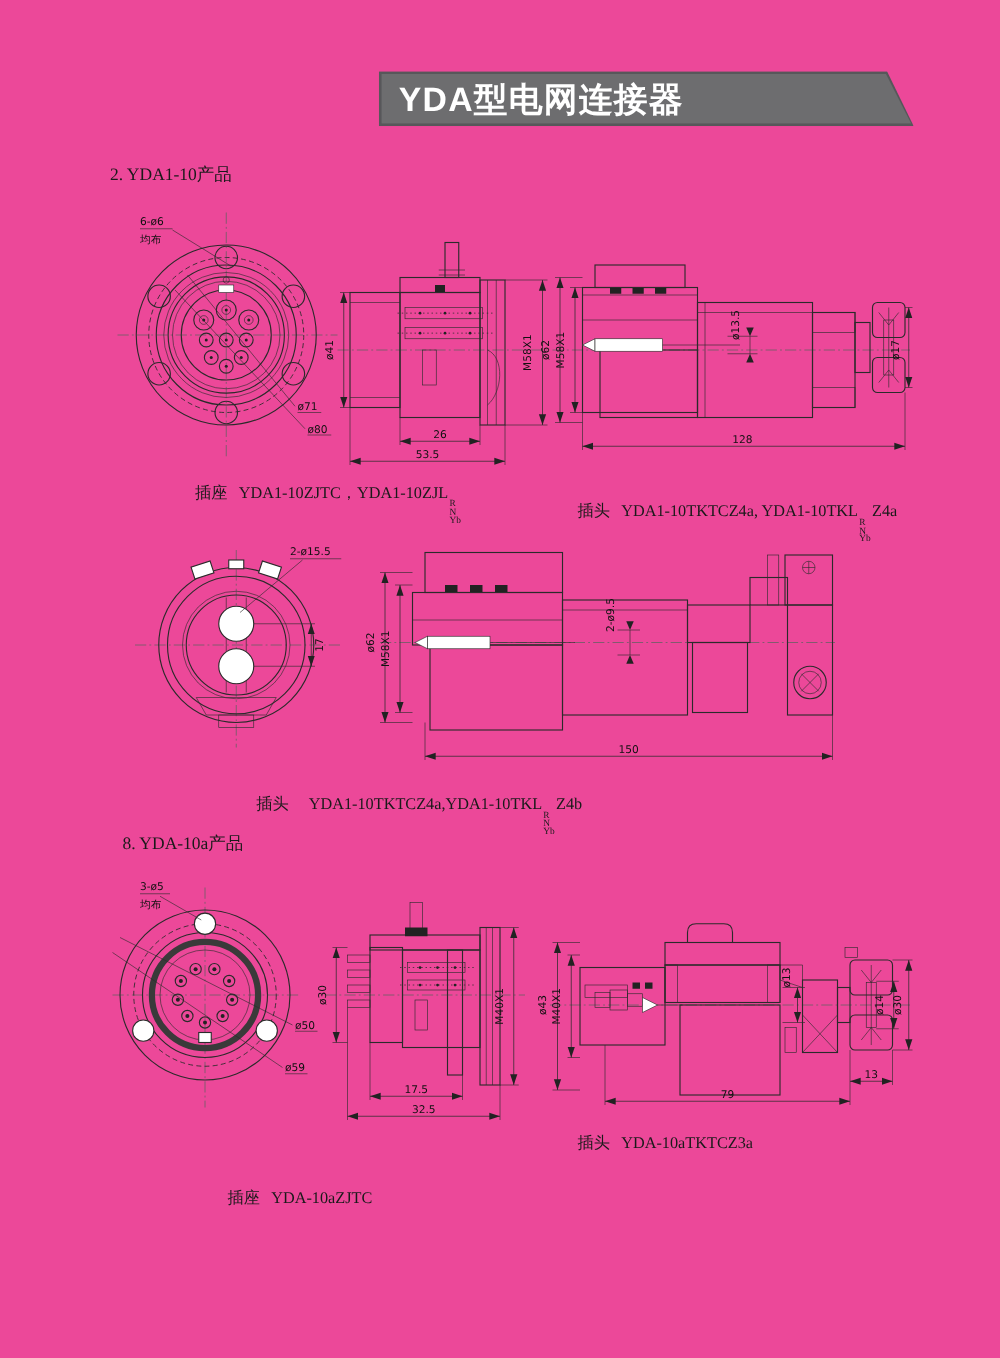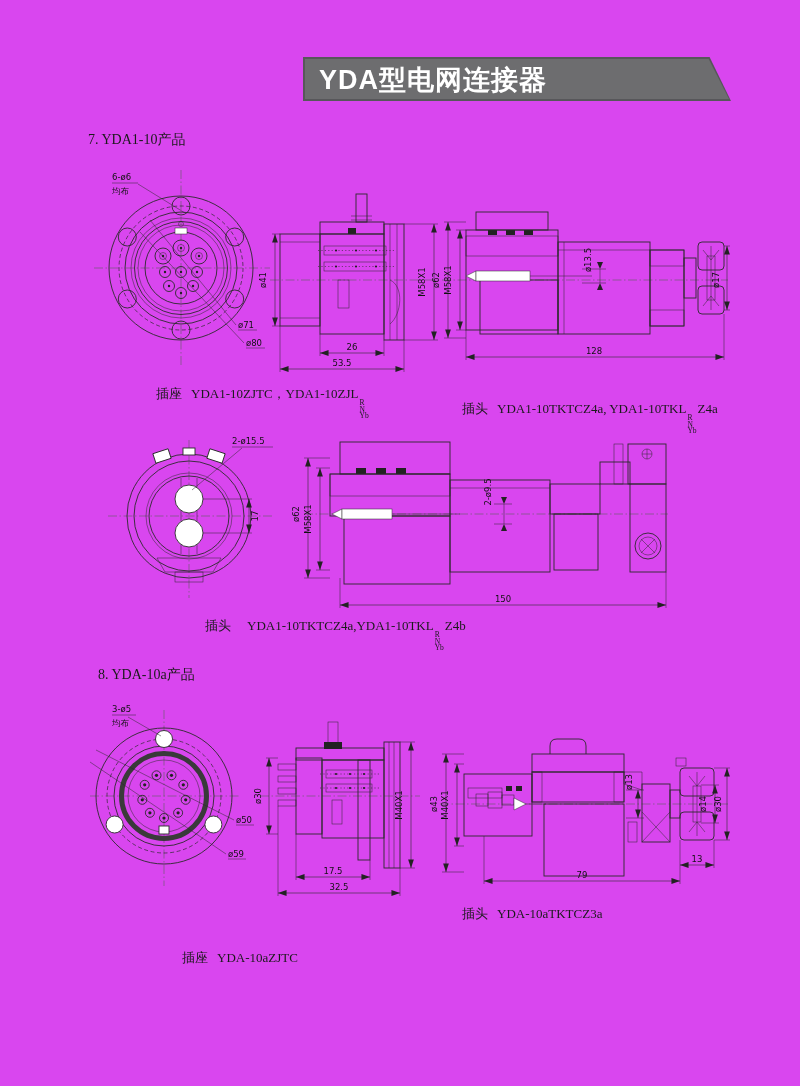--- a/index.html
+++ b/index.html
@@ -1,16 +1,16 @@
 <!DOCTYPE html>
 <html><head>
 <meta charset="utf-8">
 <style>
   html,body{margin:0;padding:0;background:#e8e8e8}
-  #page{position:relative;width:800px;height:1086px;background:#d946ef;overflow:hidden;
+  #page{position:relative;width:800px;height:1086px;background:#ec4899;overflow:hidden;
         font-family:"Liberation Serif",serif;color:#1a1a1a}
   .abs{position:absolute}
   
   #banner-outer{left:303px;top:57px;width:428px;height:44px;background:#57575a;
     clip-path:polygon(0 0,95% 0,100% 100%,0 100%)}
   #banner-inner{position:absolute;left:2px;top:2px;right:2px;bottom:2px;background:#6d6d6f;
     clip-path:polygon(0 0,95.2% 0,100% 100%,0 100%)}
   #banner-title{position:absolute;left:16px;top:5px;font:bold 27px "Liberation Sans",sans-serif;
     color:#ffffff;letter-spacing:1px;white-space:nowrap}
   .heading{font:14px "Liberation Serif",serif;white-space:nowrap}
@@ -51,21 +51,21 @@
         <line x1="1" y1="0" x2="1" y2="3" stroke="#777" stroke-width="0.6"></line>
       </pattern>
     </defs>
   </svg>
 
   <div class="abs" id="banner-outer">
     <div id="banner-inner"></div>
     <div id="banner-title">YDA型电网连接器</div>
   </div>
 
-  <div class="abs heading" style="left:88px;top:131px">7. YDA1-10产品</div>
+  <div class="abs heading" style="left:88px;top:131px">2. YDA1-10产品</div>
 
   <svg class="abs" style="left:86px;top:158px" width="190" height="214">
     <line class="cl" x1="8" y1="110" x2="184" y2="110"></line>
     <line class="cl" x1="95" y1="12" x2="95" y2="208"></line>
     <circle class="ln" cx="95" cy="110" r="72"></circle>
     <circle class="dsh" cx="95" cy="110" r="62"></circle>
     <circle class="ln" cx="95" cy="110" r="56"></circle>
     <circle class="lt" cx="95" cy="110" r="50"></circle>
     <circle class="ln" cx="95" cy="110" r="46.5"></circle>
     <circle class="lt" cx="95" cy="110" r="43"></circle>
@@ -288,21 +288,21 @@
     <line class="ext" x1="32" y1="50" x2="18" y2="50"></line>
     <line class="ext" x1="32" y1="152" x2="18" y2="152"></line>
     <line class="dim" x1="22" y1="50" x2="22" y2="152"></line>
     <text class="dt" x="13" y="101" text-anchor="middle" transform="rotate(-90 13 101)">M58X1</text>
     <line class="ext" x1="42" y1="160" x2="42" y2="190"></line>
     <line class="ext" x1="368" y1="154" x2="368" y2="190"></line>
     <line class="dim" x1="42" y1="187" x2="368" y2="187"></line>
     <text class="dt" x="205" y="184" text-anchor="middle">150</text>
   </svg>
 
-  <div class="abs caption" style="left:205px;top:617px">
+  <div class="abs caption" style="left:205px;top:634px">
     <span class="pfx" style="margin-right:16px">插头</span><span>YDA1-10TKTCZ4a,YDA1-10TKL</span><span class="stk">
         <span>R</span>
         <span>N</span>
         <span>Yb</span>
       </span><span>Z4b</span>
   </div>
 
   <div class="abs heading" style="left:98px;top:666px">8. YDA-10a产品</div>
 
   <svg class="abs" style="left:84px;top:694px" width="192" height="204">

